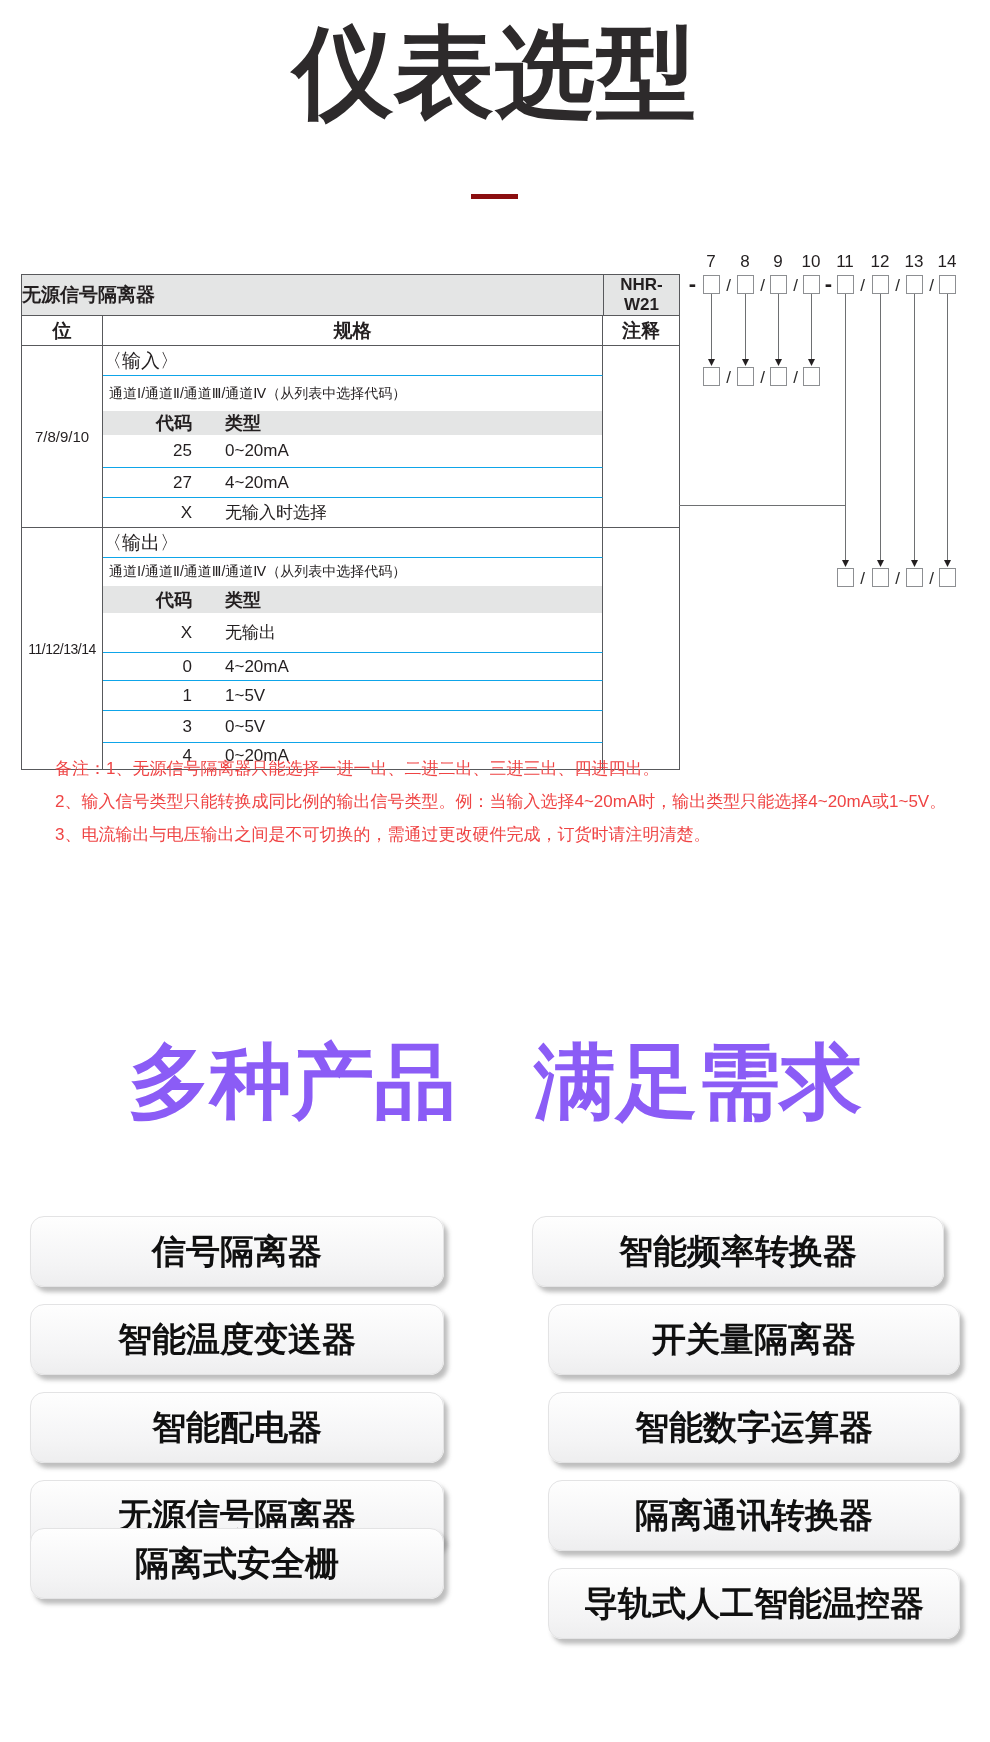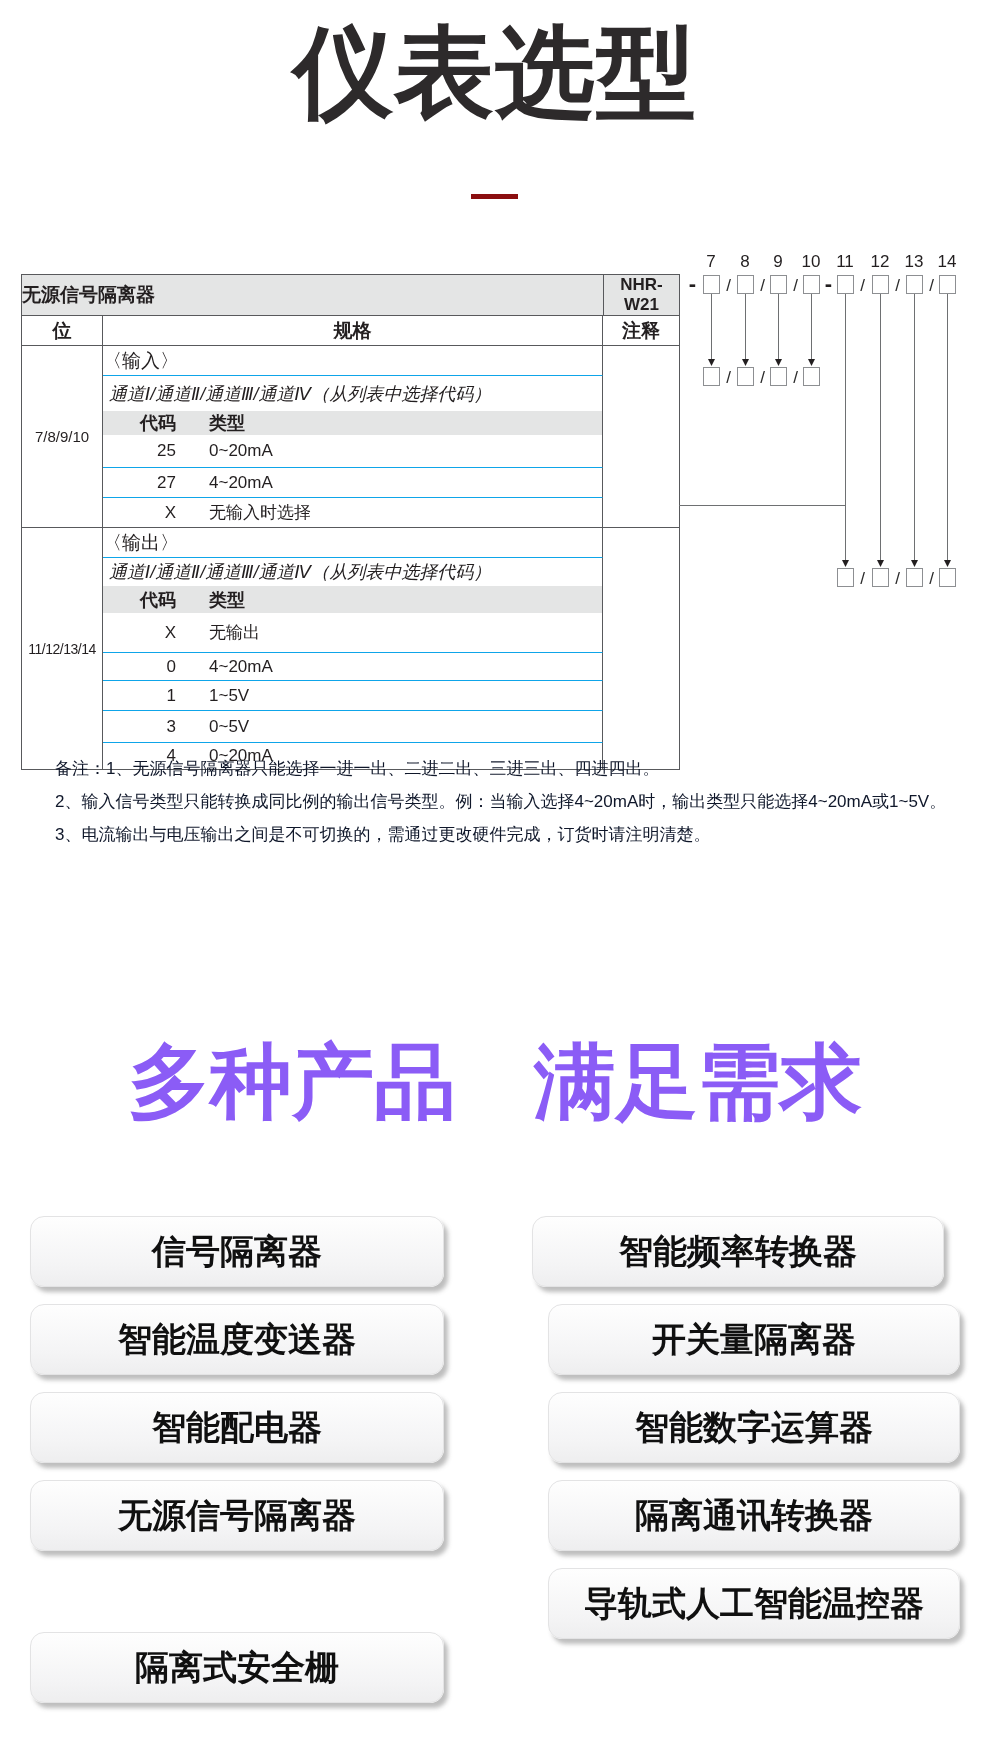--- a/index.html
+++ b/index.html
@@ -24,32 +24,32 @@
   .bb-dark{border-bottom:1px solid #58595c;}
   .bb-light{border-bottom:1px solid #0ea5e9;}
   .br-dark{border-right:1px solid #58595c;}
   .pname{font-weight:bold;font-size:19px;padding-left:3px;}
   .mcode{font-weight:bold;font-size:17px;text-align:center;}
   .hcell{font-weight:bold;font-size:19px;text-align:center;}
   .poscell{vertical-align:top;text-align:center;padding-top:6px;font-size:15px;}
   .poscell.small{font-size:14px;letter-spacing:-0.5px;}
   .spec{padding-left:6px;}
   .spec.lbl{font-size:19px;}
-  .spec.chan{font-size:18px;padding-left:6px;font-style:italic;}
+  .spec.chan{font-size:14px;padding-left:6px;}
   .codehead{font-weight:bold;font-size:18px;}
-  .code{display:inline-block;width:73px;text-align:right;}
+  .code{display:inline-block;width:73px;text-align:right;padding-left:16px;}
   .type{display:inline-block;margin-left:33px;}
   
   .dnum{position:absolute;top:252px;width:30px;text-align:center;font-size:17px;color:#231f20;}
   .dbox{position:absolute;width:15px;height:17px;border:1px solid #8d8f92;background:#ffffff;}
   .dslash{position:absolute;width:17px;text-align:center;font-size:17px;line-height:19px;color:#2b2b2b;}
   .ddash{position:absolute;width:17px;text-align:center;font-size:22px;font-weight:bold;line-height:17px;color:#231f20;}
   .dlines{position:absolute;left:0;top:0;pointer-events:none;}
   
-  .notes{position:absolute;left:55px;top:758px;width:910px;font-size:17px;line-height:22px;color:#0f172a;}
+  .notes{position:absolute;left:55px;top:758px;width:910px;font-size:17px;line-height:22px;color:#ef4444;}
   .notes p{margin:0 0 11px 0;}
   .notes p.last{}
   
   .sub-title{
     position:absolute;top:1038px;left:0;width:990px;display:flex;justify-content:center;
     font-size:82px;line-height:88px;font-weight:900;color:#8b5cf6;
   }
   .sub-title .gap{display:inline-block;width:78px;}
   .pbtn{
     position:absolute;height:69px;border-radius:14px;
@@ -233,20 +233,20 @@
   <div class="sub-title">
     <span>多种产品</span>
     <span class="gap"></span>
     <span>满足需求</span>
   </div>
 
   <div class="pbtn" style="left:30px;top:1216px;width:412px">信号隔离器</div>
   <div class="pbtn" style="left:30px;top:1304px;width:412px">智能温度变送器</div>
   <div class="pbtn" style="left:30px;top:1392px;width:412px">智能配电器</div>
   <div class="pbtn" style="left:30px;top:1480px;width:412px">无源信号隔离器</div>
-  <div class="pbtn" style="left:30px;top:1632px;width:412px">隔离式安全栅</div>
+  <div class="pbtn" style="left:30px;top:1528px;width:412px">隔离式安全栅</div>
   <div class="pbtn" style="left:532px;top:1216px;width:410px">智能频率转换器</div>
   <div class="pbtn" style="left:548px;top:1304px;width:410px">开关量隔离器</div>
   <div class="pbtn" style="left:548px;top:1392px;width:410px">智能数字运算器</div>
   <div class="pbtn" style="left:548px;top:1480px;width:410px">隔离通讯转换器</div>
   <div class="pbtn" style="left:548px;top:1568px;width:410px">导轨式人工智能温控器</div>
 
 </div>
 
 </body></html>

